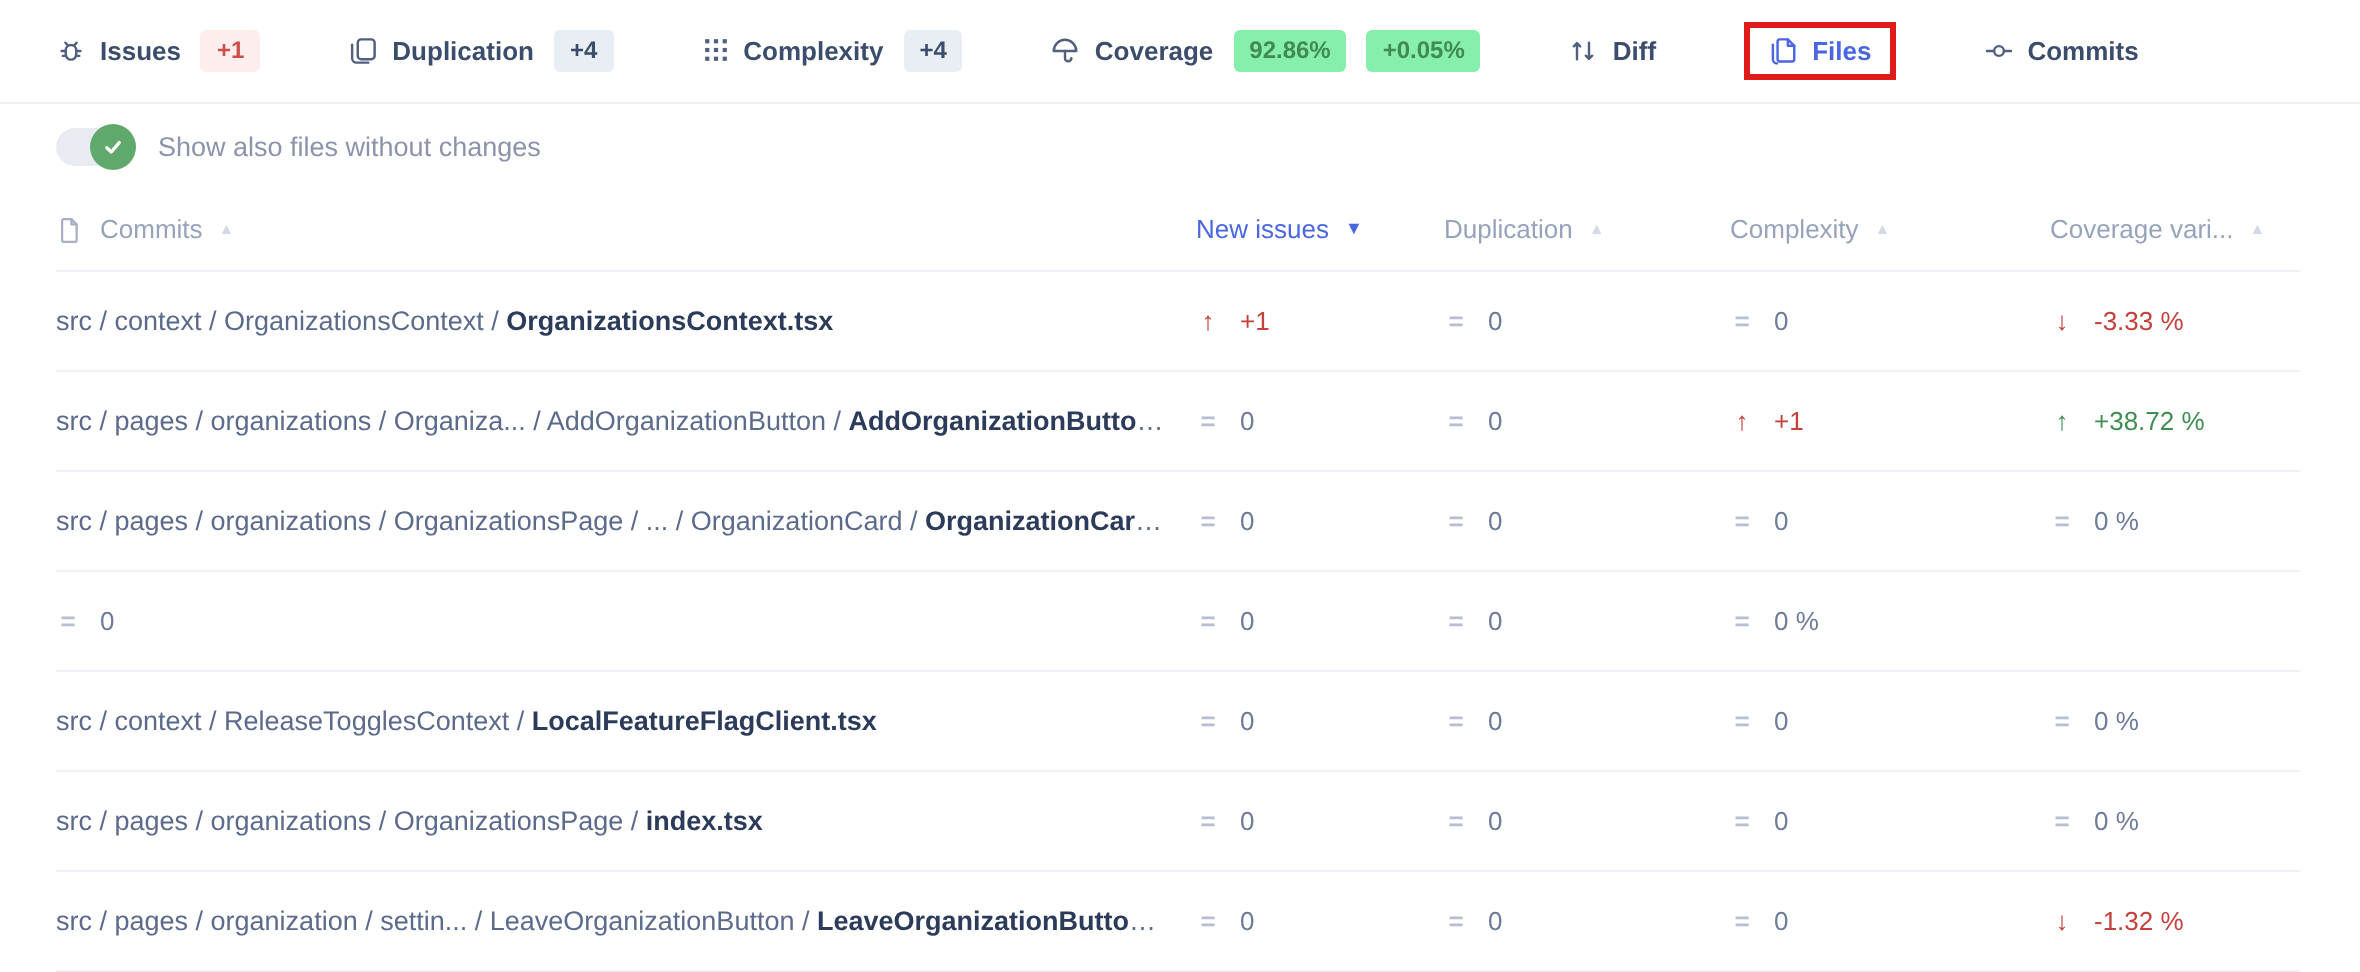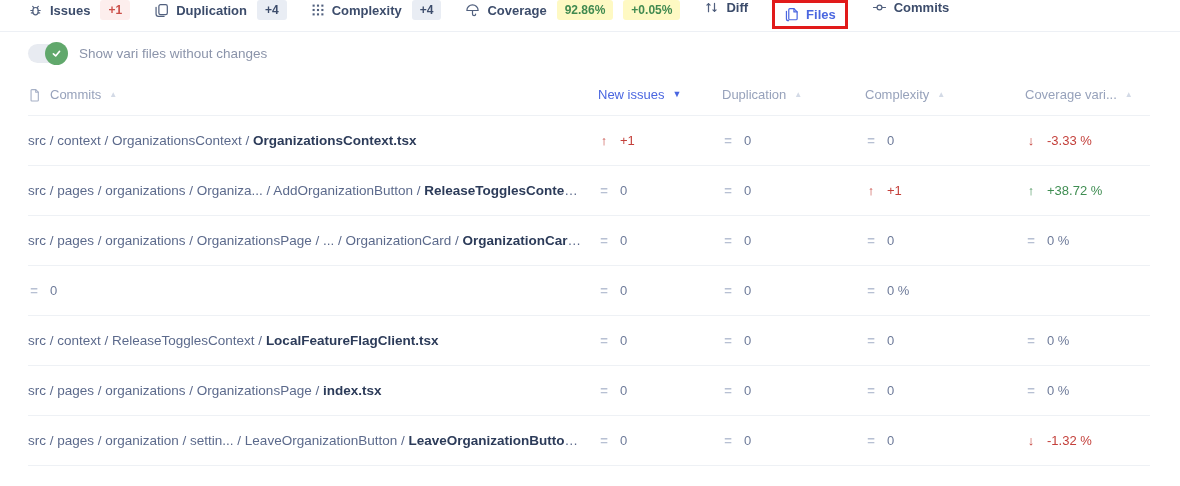--- a/index.html
+++ b/index.html
@@ -5,40 +5,40 @@
   * { box-sizing: border-box; }
   html,body { margin:0; padding:0; }
   body {
     width:1180px; height:486px; background:#ffffff;
     font-family:"Liberation Sans","DejaVu Sans",sans-serif;
     color:#3a4a68; overflow:hidden;
   }
 
   
   .tabbar {
-    display:flex; align-items:flex-start; gap:24px;
-    height:32px; padding:0 28px;
+    display:flex; align-items:center; gap:44px;
+    height:52px; padding:0 28px;
     border-bottom:1px solid #edf0f5;
   }
   .tab {
     display:flex; align-items:center; gap:7px;
     font-size:13px; font-weight:700; color:#3c4c6b;
     cursor:pointer; white-space:nowrap;
   }
   .tab .ticon { display:flex; align-items:center; color:#51607e; }
   .tab.active { color:#4a66e0; }
   .tab.active .ticon { color:#4a66e0; }
   .tab.annotated { border:3px solid #e11a1a; padding:4px 9px; }
   .badge {
     font-size:12px; font-weight:700; padding:3px 8px;
     border-radius:3px; margin-left:3px; line-height:1.2;
   }
   .badge.red   { background:#fdeeed; color:#cb4e48; }
   .badge.gray  { background:#e9edf4; color:#3c4c6b; }
-  .badge.green { background:#fef9c3; color:#418a50; }
+  .badge.green { background:#86efac; color:#418a50; }
 
   
   .togglerow { display:flex; align-items:center; gap:13px; height:42px; padding:0 28px; }
   .toggle { position:relative; width:38px; height:19px; background:#e8ebf1; border-radius:10px; cursor:pointer; flex:none; }
   .toggle .knob {
     position:absolute; right:-2px; top:-2px; width:23px; height:23px;
     border-radius:50%; background:#61a86c; display:flex; align-items:center; justify-content:center;
   }
   .toggle-label { font-size:13.5px; color:#8b94aa; }
 
@@ -163,21 +163,21 @@
 <div class="togglerow">
   <div class="toggle">
     <div class="knob">
       <span>
         <svg width="11" height="11" viewBox="0 0 16 16" fill="none" stroke="#ffffff" stroke-width="2.4" stroke-linecap="round" stroke-linejoin="round">
           <path d="M3.5 8.5 6.8 11.6 12.5 4.8"></path>
         </svg>
       </span>
     </div>
   </div>
-  <span class="toggle-label">Show vari files without changes</span>
+  <span class="toggle-label">Show also files without changes</span>
 </div>
 
 <div class="table">
 
   <div class="trow thead">
     <div class="th">
       <span class="hicon">
         <svg width="14" height="14" viewBox="0 0 16 16" fill="none" stroke="currentColor" stroke-width="1.3" stroke-linecap="round" stroke-linejoin="round">
           <path d="M4.4 1.8h4.4l3 3v9.1a.9.9 0 0 1-.9.9H4.4a.9.9 0 0 1-.9-.9V2.7a.9.9 0 0 1 .9-.9z"></path>
           <path d="M8.8 1.8v3h3"></path>
@@ -218,21 +218,21 @@
         <span class="arrow">=</span>
         <span class="val">0</span>
       </div>
     <div class="metric" data-status="red">
         <span class="arrow">↓</span>
         <span class="val">-3.33 %</span>
       </div>
   </div>
 
   <div class="trow">
-    <div class="path"><span>src / pages / organizations / Organiza... / AddOrganizationButton / </span><span class="fname">ReleaseTogglesContext.tsx</span></div>
+    <div class="path"><span>src / pages / organizations / Organiza... / AddOrganizationButton / </span><span class="fname">AddOrganizationButton.tsx</span></div>
     <div class="metric" data-status="gray">
         <span class="arrow">=</span>
         <span class="val">0</span>
       </div>
     <div class="metric" data-status="gray">
         <span class="arrow">=</span>
         <span class="val">0</span>
       </div>
     <div class="metric" data-status="red">
         <span class="arrow">↑</span>

